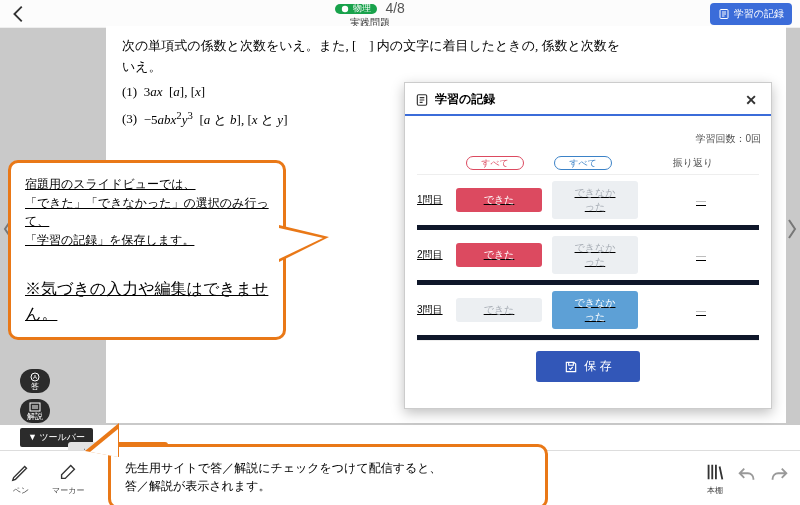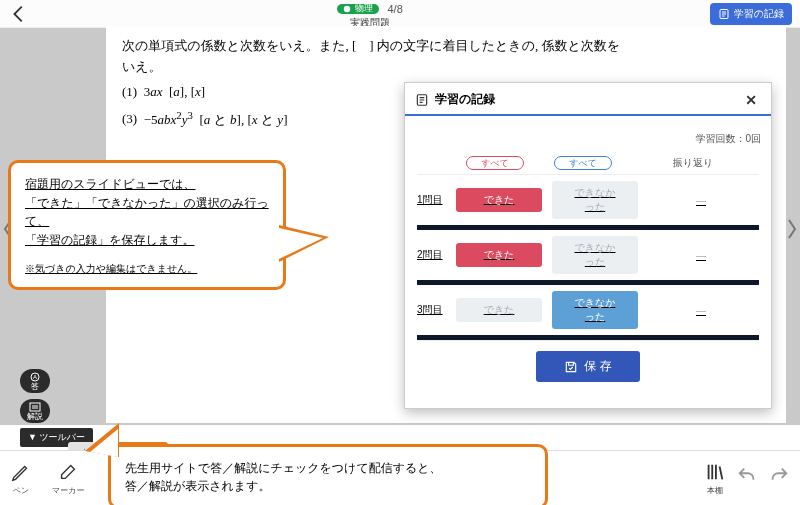--- a/index.html
+++ b/index.html
@@ -4,21 +4,21 @@
 <style>
   * { box-sizing: border-box; }
   html, body { margin:0; padding:0; font-family: "Hiragino Kaku Gothic Pro","Meiryo",sans-serif; }
   body { width:800px; height:505px; background:#fff; overflow:hidden; position:relative; }
 
   
   .topbar { height:28px; background:#fcfcfc; border-bottom:1px solid #eee; display:flex; align-items:center; padding:0 8px; gap:24px; }
   .back-arrow { width:22px; height:22px; color:#333; }
   .title-block { margin:0 auto; text-align:center; line-height:1.1; }
   .title-tag { display:inline-flex; align-items:center; gap:4px; font-size:9px; color:#fff; background:#18a24b; border-radius:8px; padding:0 6px; }
-  .title-page { font-size:11px; color:#555; margin-left:4px;}
+  .title-page { font-size:14px; color:#555; margin-left:4px;}
   .title-sub { font-size:10px; color:#333; }
   .rec-btn { background:#3b6cd9; color:#fff; border:none; border-radius:4px; font-size:10px; padding:4px 8px; display:flex; align-items:center; gap:4px; cursor:pointer;}
   .note-icon { width:12px; height:12px; }
 
   
   .stage { position:absolute; top:28px; left:0; right:0; bottom:80px; background:#c9c9c9; }
   .page { position:absolute; left:106px; top:-2px; width:680px; height:100%; background:#fff; padding:10px 16px; font-size:13px; line-height:1.6; font-family:"Times New Roman","MS Mincho",serif;}
   .page .math i { font-style:italic; }
   .page .row { margin-top:4px; }
 
@@ -49,21 +49,21 @@
   .nav-prev, .nav-next { position:absolute; top:190px; width:10px; height:22px; color:#666; }
   .nav-prev { left:3px; } .nav-next { right:3px; }
 
   
   .callout { position:absolute; background:#fff; border:3px solid #e97817; border-radius:10px; padding:12px 14px 10px; font-size:12px; line-height:1.55; }
   .callout1 { left:8px; top:160px; width:278px;text-decoration:underline; }
   .callout .tail { position:absolute; width:0; height:0; }
   .callout1 .tail { right:-46px; top:62px; border-left:50px solid #e97817; border-top:12px solid transparent; border-bottom:25px solid transparent;}
   .callout1 .tail::after { content:""; position:absolute; left:-50px; top:-9px; width:0; height:0; border-left:44px solid #fff; border-top:10px solid transparent; border-bottom:21px solid transparent;}
 
-  .note { font-size:10px; margin-top:12px; }
+  .note { font-size:16px; margin-top:28px; }
 
   
   .toolbtns { position:absolute; left:20px; top:341px; display:flex; flex-direction:column; gap:6px;}
   .toolbtns .tb { background:#2b2b2b; color:#fff; border:none; border-radius:14px; width:30px; height:24px; font-size:8px; line-height:1; display:flex; flex-direction:column; align-items:center; justify-content:center; gap:1px; cursor:pointer;}
   .toolbar-toggle { position:absolute; left:20px; top:400px; background:#2b2b2b; color:#fff; font-size:9px; padding:3px 8px; border-radius:2px; border:none;}
 
   
   .bottombar { position:absolute; left:0; right:0; bottom:0; height:55px; background:#fff; border-top:1px solid #ddd; display:flex; align-items:center; padding:0 10px; gap:20px;}
   .tool { display:flex; flex-direction:column; align-items:center; font-size:8px; color:#444; gap:2px; cursor:pointer; }
   .tool svg { width:22px; height:22px; }

